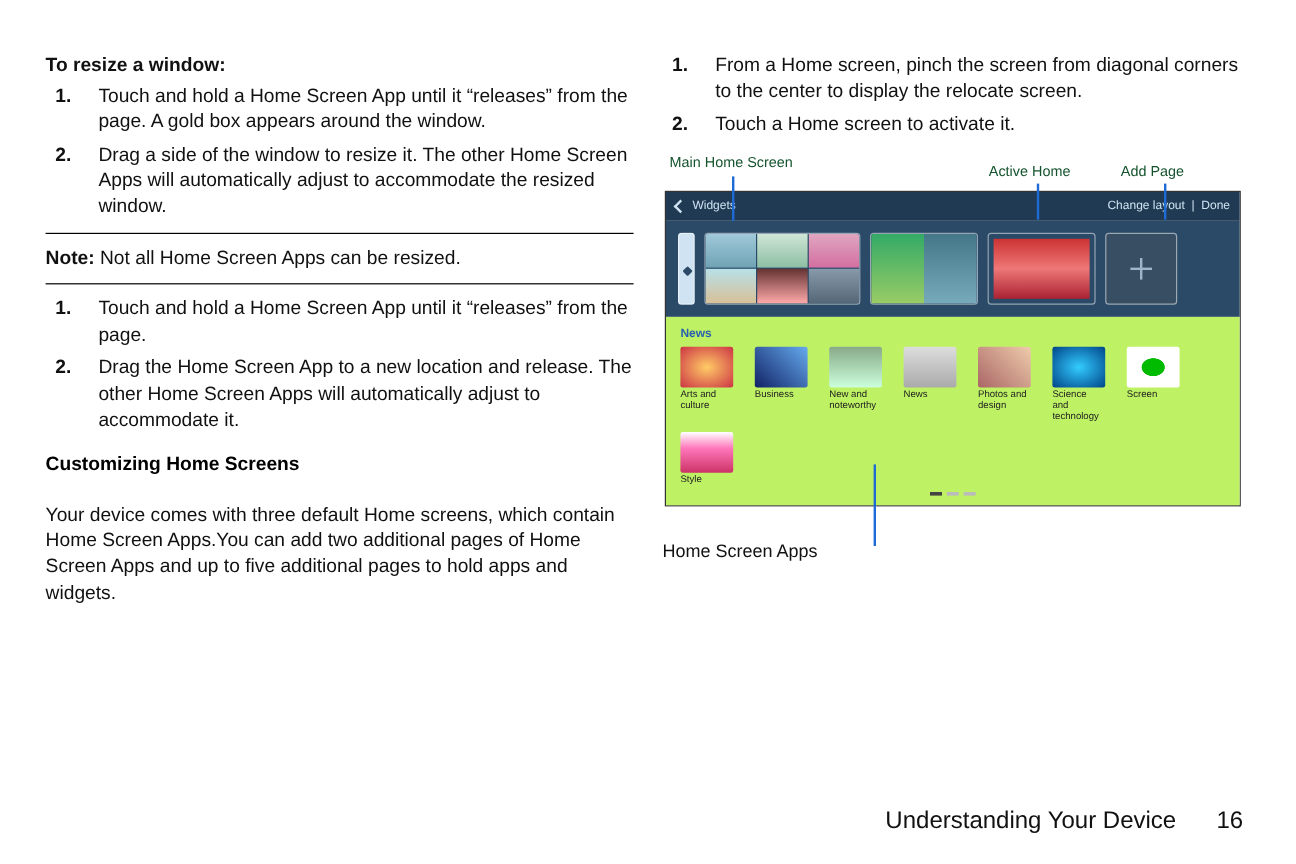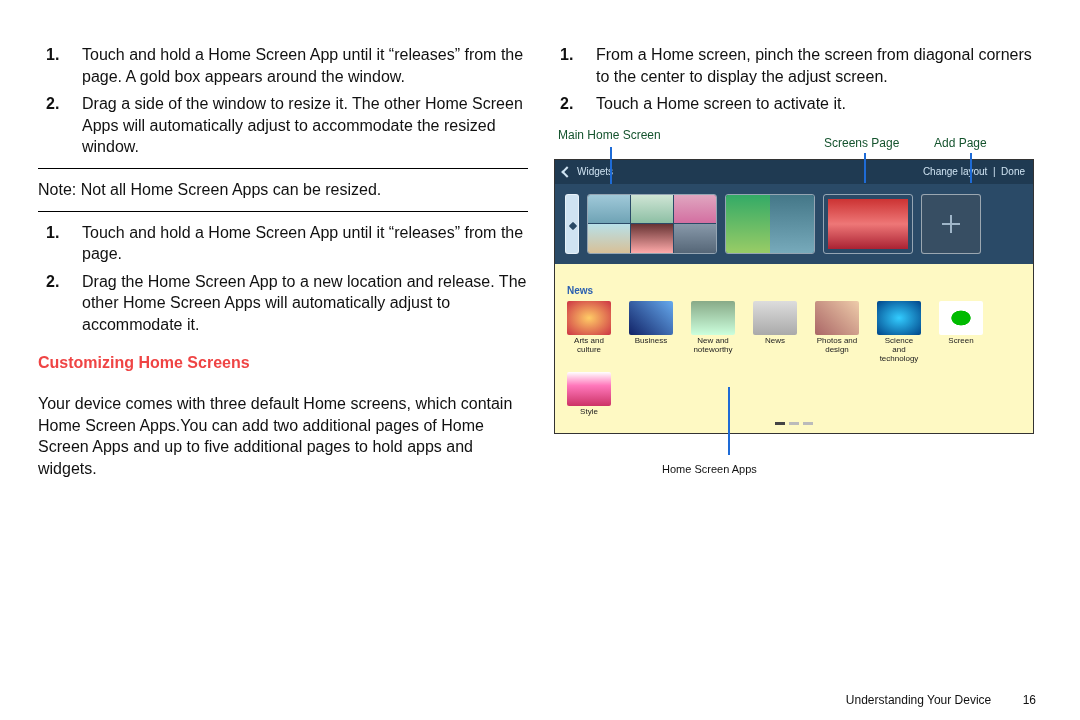--- a/index.html
+++ b/index.html
@@ -1,26 +1,26 @@
 <!DOCTYPE html>
 <html><head>
 <meta charset="utf-8">
 <style>
 *{margin:0;padding:0;box-sizing:border-box}
 body{font-family:Arial,Helvetica,sans-serif;font-size:16px;color:#111;width:1080px;height:720px;overflow:hidden;padding:44px 38px 24px 38px;line-height:1.35}
 .cols{display:flex;gap:24px;height:620px}
 .col{flex:1;min-width:0}
 .h-bold{font-weight:bold;margin-bottom:4px}
-.h-blue{color:#ef4444;font-weight:bold;margin:16px 0 6px 0}
+.h-blue{color:#000000;font-weight:bold;margin:16px 0 6px 0}
 ol.steps{list-style:none;counter-reset:s;margin-left:28px}
 ol.steps>li{counter-increment:s;position:relative;margin-bottom:6px;padding-left:16px}
 ol.steps>li::before{content:counter(s)".";font-weight:bold;position:absolute;left:-20px}
 .rule{border:none;border-top:1.5px solid #000;margin:10px 0}
 .note{margin:4px 0}
-.note b{font-weight:normal}
+.note b{font-weight:bold}
 .para{margin-top:20px}
 .figwrap{margin-top:12px;position:relative}
 .lbls{position:relative;height:32px}
 .lab{position:absolute;font-size:12px;color:#14532d;white-space:nowrap}
 .screenshot{border:1px solid #333;width:480px;margin-left:2px}
 .topbar{background:#1f3a52;height:24px;display:flex;align-items:center;justify-content:space-between;padding:0 8px;color:#cfe3f2;font-size:10px}
 .topbar .left{display:flex;align-items:center;gap:6px}
 .chev{width:8px;height:8px;border-left:2px solid #cfe3f2;border-bottom:2px solid #cfe3f2;transform:rotate(45deg)}
 .pages{background:#2a4a67;height:80px;display:flex;gap:8px;padding:8px 10px;align-items:center;position:relative}
 .pg{border:1px solid rgba(255,255,255,.5);height:60px;border-radius:3px;position:relative;overflow:hidden}
@@ -37,73 +37,74 @@
 .pg.p2{width:90px;display:grid;grid-template-columns:1fr 1fr}
 .pg.p2 .a{background:linear-gradient(#3a6,#9c6)}
 .pg.p2 .b{background:linear-gradient(#478,#7ab)}
 .pg.p3{width:90px}
 .pg.p3::before{content:"";position:absolute;inset:4px;background:linear-gradient(#c33,#e77,#a23)}
 .pg.add{width:60px;display:flex;align-items:center;justify-content:center;background:#374e63}
 .plus{width:18px;height:18px;position:relative}
 .plus::before,.plus::after{content:"";position:absolute;background:#9fb6c9}
 .plus::before{left:8px;top:0;width:2px;height:18px}
 .plus::after{top:8px;left:0;height:2px;width:18px}
-.content{background:#fef9c3;padding:20px 12px 8px}
+.content{background:#bef264;padding:8px 12px 8px}
 .sec-title{font-size:10px;color:#2a5fb0;font-weight:bold;margin-bottom:4px}
 .row{display:flex;gap:18px;flex-wrap:wrap}
 .item{width:44px}
 .thumb{width:44px;height:34px;border-radius:2px;margin-bottom:2px}
 .th1{background:radial-gradient(#fc6,#c34)}
 .th2{background:linear-gradient(45deg,#126,#6ae)}
 .th3{background:linear-gradient(#8a8,#cfd)}
 .th4{background:linear-gradient(#ddd,#aaa)}
 .th5{background:linear-gradient(45deg,#a66,#eca)}
 .th6{background:radial-gradient(#3cf,#048)}
 .th7{background:radial-gradient(#0b0 30%,#fff 32%)}
 .th8{background:linear-gradient(#fff,#f7b 40%,#c36)}
-.cap{font-size:8px;color:#222;line-height:1.1;text-align:center}
+.cap{font-size:8px;color:#222;line-height:1.1;text-align:left}
 .dots{display:flex;justify-content:center;gap:4px;margin-top:6px}
 .dot{width:10px;height:3px;background:#bbb}
 .dot.on{background:#444}
-.bottom-lab{margin-top:28px;margin-left:110px;font-size:11px}
-.ftr{position:absolute;bottom:12px;right:44px;font-size:12px}
+.bottom-lab{margin-top:28px;font-size:15px}
+.ftr{position:absolute;bottom:22px;right:44px;font-size:20px}
 .ftr .pg-no{display:inline-block;margin-left:28px}
 .vline{position:absolute;width:1.5px;background:#1e6bd6}
 </style>
 </head>
 <body>
 
 <div class="cols">
 
   <div class="col">
+    <p class="h-bold">To resize a window:</p>
     <ol class="steps">
       <li>Touch and hold a Home Screen App until it “releases” from the page. A gold box appears around the window.</li>
       <li>Drag a side of the window to resize it. The other Home Screen Apps will automatically adjust to accommodate the resized window.</li>
     </ol>
     <hr class="rule">
     <p class="note"><b>Note:</b><span> Not all Home Screen Apps can be resized.</span></p>
     <hr class="rule">
     <ol class="steps">
       <li>Touch and hold a Home Screen App until it “releases” from the page.</li>
       <li>Drag the Home Screen App to a new location and release. The other Home Screen Apps will automatically adjust to accommodate it.</li>
     </ol>
     <p class="h-blue">Customizing Home Screens</p>
     <p class="para">Your device comes with three default Home screens, which contain Home Screen Apps.You can add two additional pages of Home Screen Apps and up to five additional pages to hold apps and widgets.</p>
   </div>
 
   <div class="col">
     <ol class="steps">
-      <li>From a Home screen, pinch the screen from diagonal corners to the center to display the adjust screen.</li>
+      <li>From a Home screen, pinch the screen from diagonal corners to the center to display the relocate screen.</li>
       <li>Touch a Home screen to activate it.</li>
     </ol>
 
     <div class="figwrap">
       <div class="lbls">
         <span class="lab" style="left:6px;top:0">Main Home Screen</span>
-        <span class="lab" style="left:272px;top:8px">Screens Page</span>
+        <span class="lab" style="left:272px;top:8px">Active Home</span>
         <span class="lab" style="left:382px;top:8px">Add Page</span>
         <div class="vline" style="left:58px;top:20px;height:44px"></div>
         <div class="vline" style="left:312px;top:26px;height:30px"></div>
         <div class="vline" style="left:418px;top:26px;height:30px"></div>
       </div>
 
       <div class="screenshot">
         <div class="topbar">
           <div class="left">
               <span class="chev"></span>

